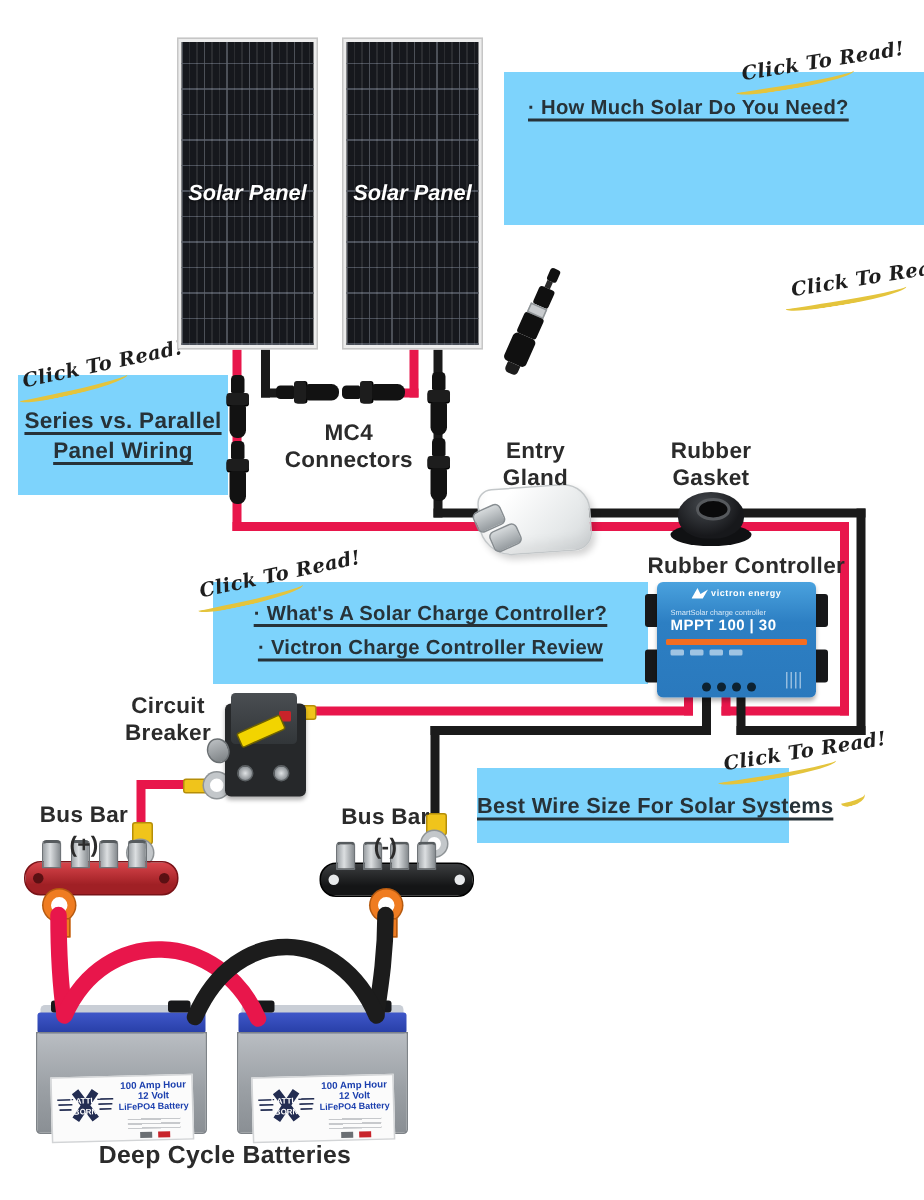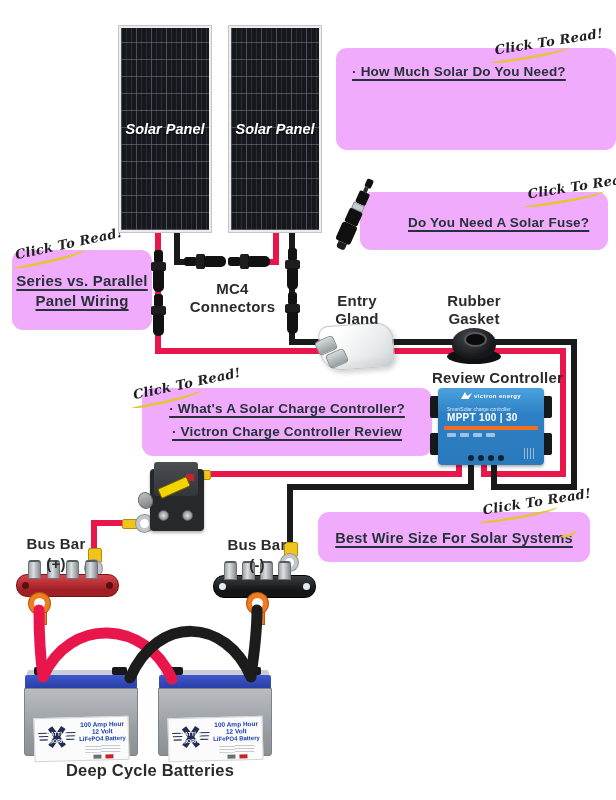--- a/index.html
+++ b/index.html
@@ -1,20 +1,20 @@
 <!DOCTYPE html>
 <html><head>
 <meta charset="utf-8">
 <style>
   html,body{margin:0;padding:0;background:#fff;}
   .stage{position:relative;width:616px;height:800px;background:#ffffff;overflow:hidden;
          font-family:"Liberation Sans",sans-serif;}
 
   
-  .cbox{position:absolute;background:#f0abfc;border-radius:11px;}
+  .cbox{position:absolute;background:#7dd3fc;}
   .link{font-weight:bold;color:#273238;text-decoration:underline;
         text-decoration-thickness:2px;text-underline-offset:3px;font-size:13.5px;
         letter-spacing:.2px;cursor:pointer;white-space:nowrap;}
   .link.big{font-size:15px;}
 
   
   .cta{position:absolute;font-family:"DejaVu Serif",serif;font-style:italic;font-weight:bold;
        font-size:13px;color:#1e1e1e;white-space:nowrap;letter-spacing:.3px;}
   .swoosh{position:absolute;height:6px;border-bottom:3px solid #e4c43c;border-radius:0 0 70% 40%;}
 
@@ -154,25 +154,20 @@
 <div class="stage">
 
   <div class="cbox" style="left:336px;top:48px;width:280px;height:102px;">
     <div style="padding:16px 0 0 16px;display:flex;flex-direction:column;gap:9px;">
       <span class="link">· How Much Solar Do You Need?</span>
     </div>
   </div>
   <div class="cta" style="left:494px;top:34px;transform:rotate(-9deg);">Click To Read!</div>
   <div class="swoosh" style="left:490px;top:50px;width:80px;transform:rotate(-9deg);"></div>
 
-  <div class="cbox" style="left:360px;top:192px;width:248px;height:58px;">
-    <div style="padding:21px 0 0 48px;">
-      <span class="link">Do You Need A Solar Fuse?</span>
-    </div>
-  </div>
   <div class="cta" style="left:527px;top:178px;transform:rotate(-9deg);">Click To Read!</div>
   <div class="swoosh" style="left:523px;top:194px;width:82px;transform:rotate(-9deg);"></div>
   <div class="fuse">
     <i class="f1"></i>
       <i class="f2"></i>
       <i class="f3"></i>
       <i class="f4"></i>
       <i class="f5"></i>
       <i class="f6"></i>
       <i class="f7"></i>
@@ -189,21 +184,21 @@
 
   <div class="cbox" style="left:142px;top:388px;width:290px;height:68px;">
     <div style="padding-top:13px;display:flex;flex-direction:column;gap:8px;align-items:center;">
       <span class="link">· What's A Solar Charge Controller?</span>
       <span class="link">· Victron Charge Controller Review</span>
     </div>
   </div>
   <div class="cta" style="left:132px;top:376px;transform:rotate(-12deg);">Click To Read!</div>
   <div class="swoosh" style="left:131px;top:394px;width:72px;transform:rotate(-12deg);"></div>
 
-  <div class="cbox" style="left:318px;top:512px;width:272px;height:50px;">
+  <div class="cbox" style="left:318px;top:512px;width:208px;height:50px;">
     <div style="padding-top:17px;text-align:center;">
       <span class="link" style="font-size:14.5px;">Best Wire Size For Solar Systems</span>
     </div>
   </div>
   <div class="cta" style="left:482px;top:494px;transform:rotate(-9deg);">Click To Read!</div>
   <div class="swoosh" style="left:478px;top:510px;width:80px;transform:rotate(-9deg);"></div>
   <div class="swoosh" style="left:560px;top:528px;width:17px;transform:rotate(-14deg);"></div>
 
   <div class="wire red" style="left:155px;top:233px;width:6px;height:121px;"></div>
   <div class="wire red" style="left:155px;top:348px;width:411px;height:6px;"></div>
@@ -418,20 +413,22 @@
     <path d="M257 10 C257 35 254 55 251 75" stroke="#1c1c1c" stroke-width="11" fill="none" stroke-linecap="round"></path>
     <path d="M130 78 C158 14 226 18 251 77" stroke="#1c1c1c" stroke-width="11" fill="none" stroke-linecap="round"></path>
   </svg>
 
   <div class="lbl ml" style="left:185px;top:280px;width:95px;">MC4
 Connectors</div>
   <div class="lbl ml" style="left:434px;top:292px;width:80px;">Rubber
 Gasket</div>
   <div class="lbl ml" style="left:322px;top:292px;width:70px;">Entry
 Gland</div>
-  <div class="lbl" style="left:400px;top:369px;width:195px;">Review Controller</div>
+  <div class="lbl" style="left:400px;top:369px;width:195px;">Rubber Controller</div>
+  <div class="lbl ml" style="left:76px;top:462px;width:72px;">Circuit
+Breaker</div>
   <div class="lbl ml" style="left:19px;top:534px;width:74px;line-height:20px;">Bus Bar
 (+)</div>
   <div class="lbl ml" style="left:220px;top:535px;width:74px;line-height:20px;">Bus Bar
 (-)</div>
   <div class="lbl" style="left:50px;top:761px;width:200px;font-size:16.5px;">Deep Cycle Batteries</div>
 
 </div>
 
 </body></html>

